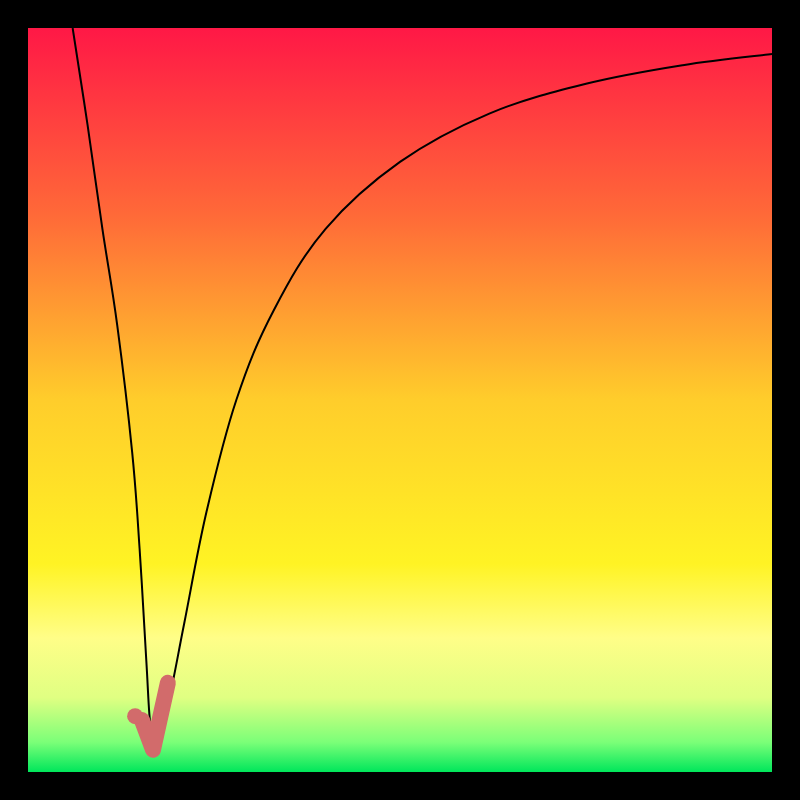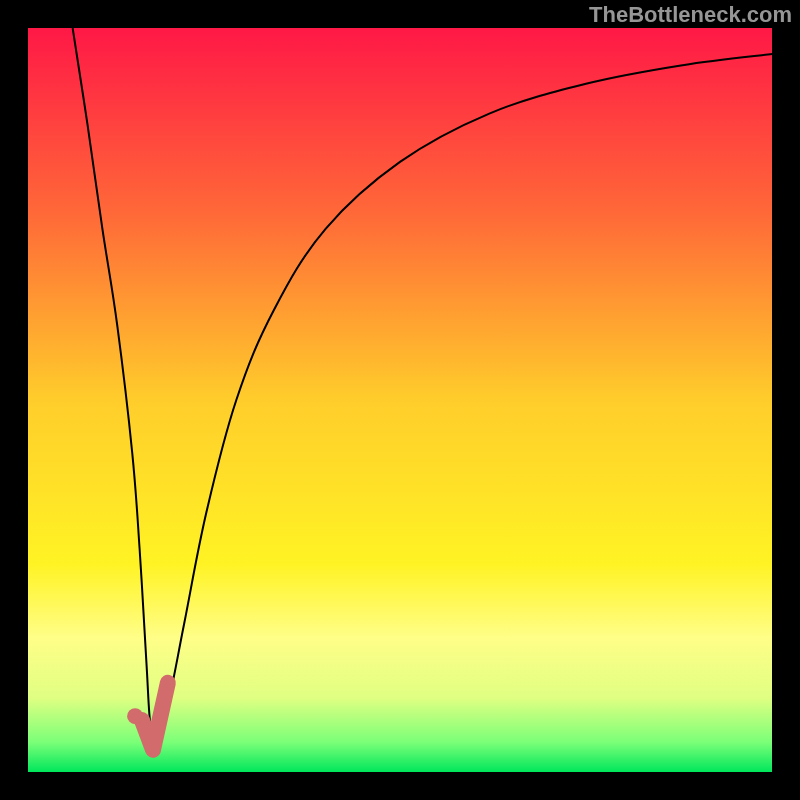--- a/index.html
+++ b/index.html
@@ -49,21 +49,20 @@
     inset: 0;
     width: 100%;
     height: 100%;
     z-index: 4;
   }
 </style>
 </head>
 <body>
 
 <div class="frame">
-  <div class="watermark">TheBottleneck.com</div>
 
   <div class="plot-area">
     <svg class="gradient-bg" viewBox="0 0 744 744" preserveAspectRatio="none">
       <defs>
         <linearGradient id="bg-grad" x1="0" y1="0" x2="0" y2="1">
             <stop offset="0%" stop-color="#ff1846"></stop>
             <stop offset="25%" stop-color="#ff6938"></stop>
             <stop offset="50%" stop-color="#ffcd2b"></stop>
             <stop offset="72%" stop-color="#fff324"></stop>
             <stop offset="82%" stop-color="#fffe88"></stop>

